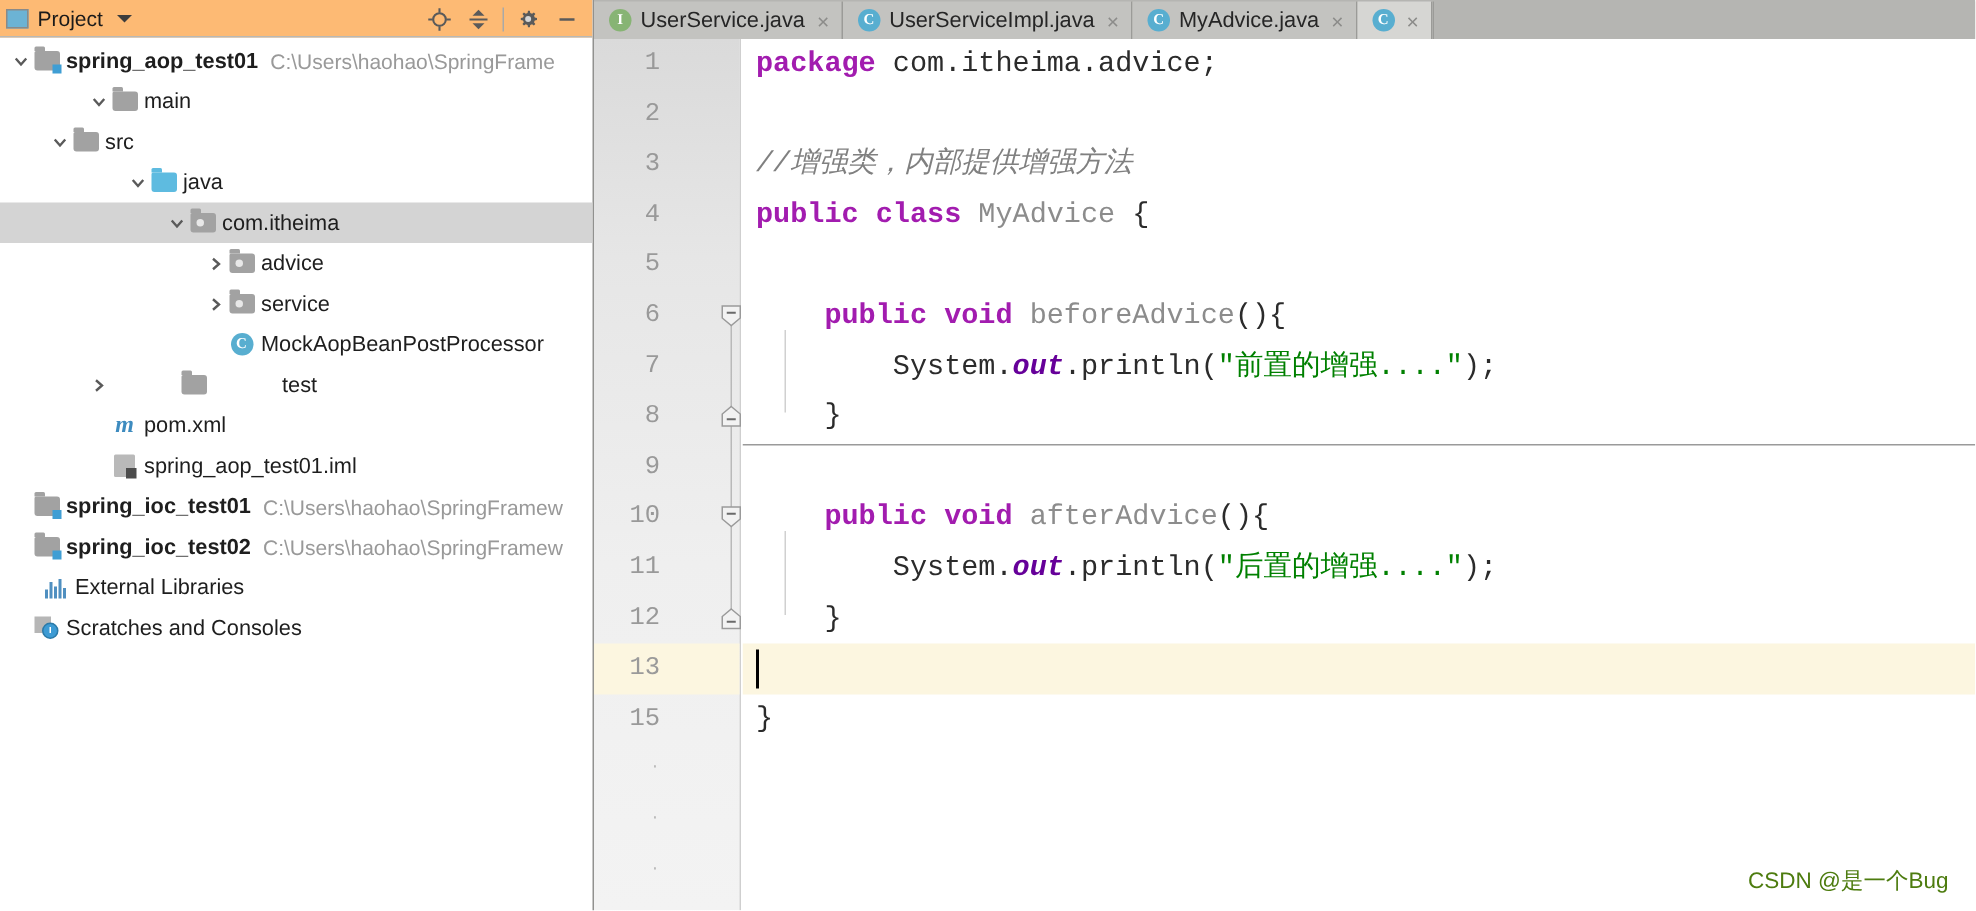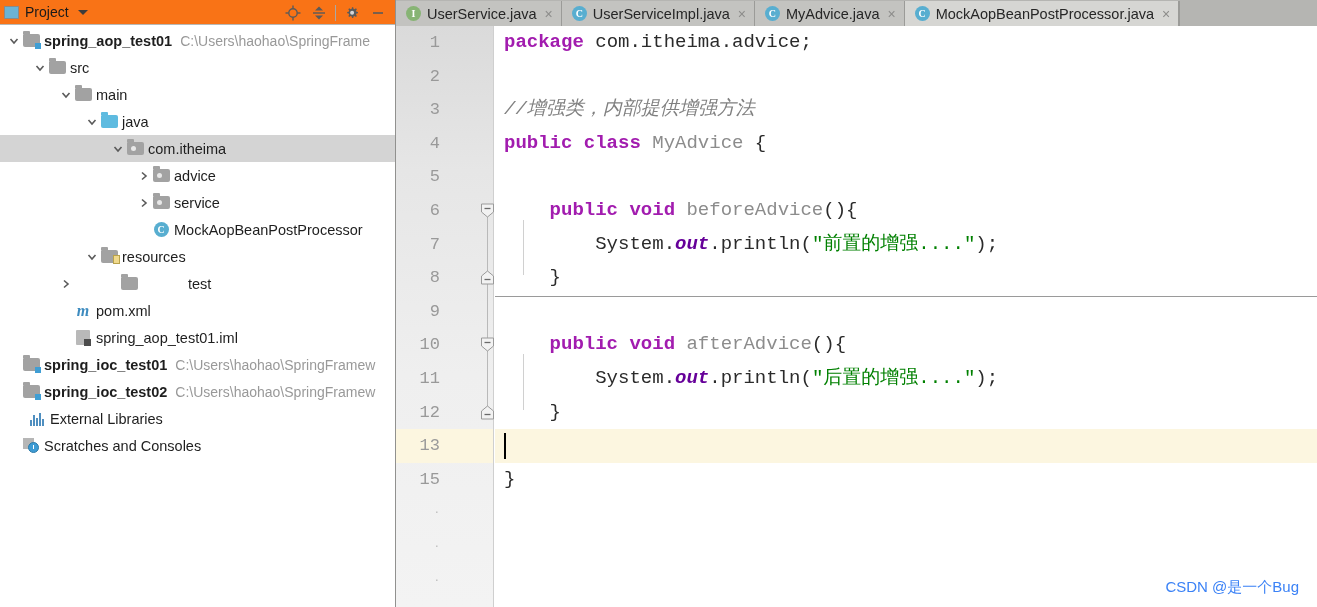--- a/index.html
+++ b/index.html
@@ -21,21 +21,21 @@
     left: 0; top: 0;
     width: 396px; height: 607px;
     background: #ffffff;
     border-right: 1px solid #91918f;
     box-sizing: border-box;
     overflow: hidden;
   }
   #project-toolbar {
     position: relative;
     height: 25px;
-    background: #f97316;
+    background: #fdba74;
     border-bottom: 1px solid #b8b8b5;
     display: flex;
     align-items: center;
     box-sizing: border-box;
   }
   .proj-title-wrap {
     display: flex; align-items: center; gap: 6px;
     padding-left: 4px;
   }
   .proj-icon {
@@ -387,21 +387,21 @@
   #marker-col {
     position: absolute;
     right: 0; top: 26px; bottom: 0;
     width: 0px;
   }
 
   #watermark {
     position: absolute;
     right: 18px; bottom: 10px;
     font-size: 15px;
-    color: #3b82f6;
+    color: #4d7c0f;
     font-family: "Liberation Sans", sans-serif;
     white-space: nowrap;
   }
 </style>
 </head>
 <body>
 
 <div id="app">
 
   <div id="project-panel">
@@ -450,42 +450,42 @@
             <svg width="12" height="12" viewBox="0 0 12 12">
               <polyline points="2.5,4 6,8 9.5,4" fill="none" stroke="#5a5a5a" stroke-width="1.6"></polyline>
             </svg>
           </span>
           <span class="t-icon">
             <span class="folder src-mod"></span>
           </span>
           <span class="t-label bold">spring_aop_test01</span>
           <span class="t-path">C:\Users\haohao\SpringFrame</span>
         </div>
+        <div class="tree-row" style="padding-left: 58px;">
+          <span class="t-arrow">
+            <svg width="12" height="12" viewBox="0 0 12 12">
+              <polyline points="2.5,4 6,8 9.5,4" fill="none" stroke="#5a5a5a" stroke-width="1.6"></polyline>
+            </svg>
+          </span>
+          <span class="t-icon">
+            <span class="folder"></span>
+          </span>
+          <span class="t-label">main</span>
+        </div>
         <div class="tree-row" style="padding-left: 32px;">
           <span class="t-arrow">
             <svg width="12" height="12" viewBox="0 0 12 12">
               <polyline points="2.5,4 6,8 9.5,4" fill="none" stroke="#5a5a5a" stroke-width="1.6"></polyline>
             </svg>
           </span>
           <span class="t-icon">
             <span class="folder"></span>
           </span>
           <span class="t-label">src</span>
         </div>
-        <div class="tree-row" style="padding-left: 58px;">
-          <span class="t-arrow">
-            <svg width="12" height="12" viewBox="0 0 12 12">
-              <polyline points="2.5,4 6,8 9.5,4" fill="none" stroke="#5a5a5a" stroke-width="1.6"></polyline>
-            </svg>
-          </span>
-          <span class="t-icon">
-            <span class="folder"></span>
-          </span>
-          <span class="t-label">main</span>
-        </div>
         <div class="tree-row" style="padding-left: 84px;">
           <span class="t-arrow">
             <svg width="12" height="12" viewBox="0 0 12 12">
               <polyline points="2.5,4 6,8 9.5,4" fill="none" stroke="#5a5a5a" stroke-width="1.6"></polyline>
             </svg>
           </span>
           <span class="t-icon">
             <span class="folder blue"></span>
           </span>
           <span class="t-label">java</span>
@@ -522,31 +522,20 @@
             <span class="folder pkg"></span>
           </span>
           <span class="t-label">service</span>
         </div>
         <div class="tree-row" style="padding-left: 136px;">
           <span class="t-arrow"></span>
           <span class="t-icon">
             <span class="c-badge">C</span>
           </span>
           <span class="t-label">MockAopBeanPostProcessor</span>
-        </div>
-        <div class="tree-row" style="padding-left: 84px;">
-          <span class="t-arrow">
-            <svg width="12" height="12" viewBox="0 0 12 12">
-              <polyline points="2.5,4 6,8 9.5,4" fill="none" stroke="#5a5a5a" stroke-width="1.6"></polyline>
-            </svg>
-          </span>
-          <span class="t-icon">
-            <span class="folder res"></span>
-          </span>
-          <span class="t-label">resources</span>
         </div>
         <div class="tree-row" style="padding-left: 58px; gap: 46px;">
           <span class="t-arrow">
             <svg width="12" height="12" viewBox="0 0 12 12">
               <polyline points="4,2.5 8,6 4,9.5" fill="none" stroke="#5a5a5a" stroke-width="1.6"></polyline>
             </svg>
           </span>
           <span class="t-icon">
             <span class="folder"></span>
           </span>
@@ -621,21 +610,20 @@
           <span>UserServiceImpl.java</span>
           <span class="tab-close">×</span>
         </div>
         <div class="tab">
           <span class="c-badge">C</span>
           <span>MyAdvice.java</span>
           <span class="tab-close">×</span>
         </div>
         <div class="tab active">
           <span class="c-badge">C</span>
-          <span>MockAopBeanPostProcessor.java</span>
           <span class="tab-close">×</span>
         </div>
         <div class="tabs-filler"></div>
       </div>
 
     <div id="editor-body">
       <div id="gutter">
         <div id="gutter-lines">
             <div class="ln">1</div>
             <div class="ln">2</div>

